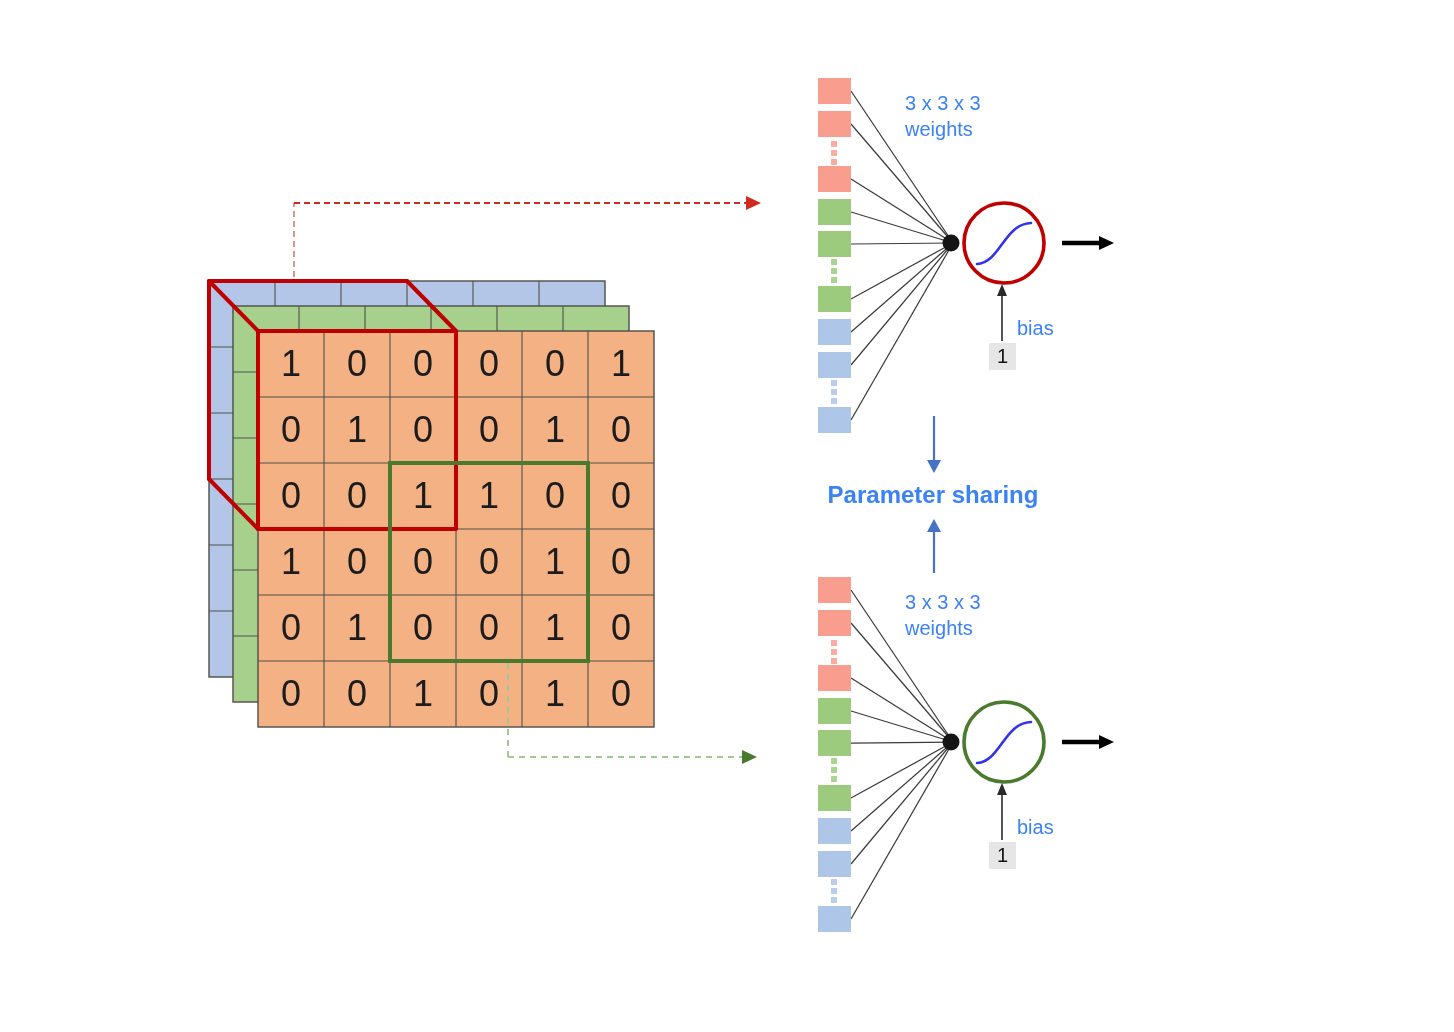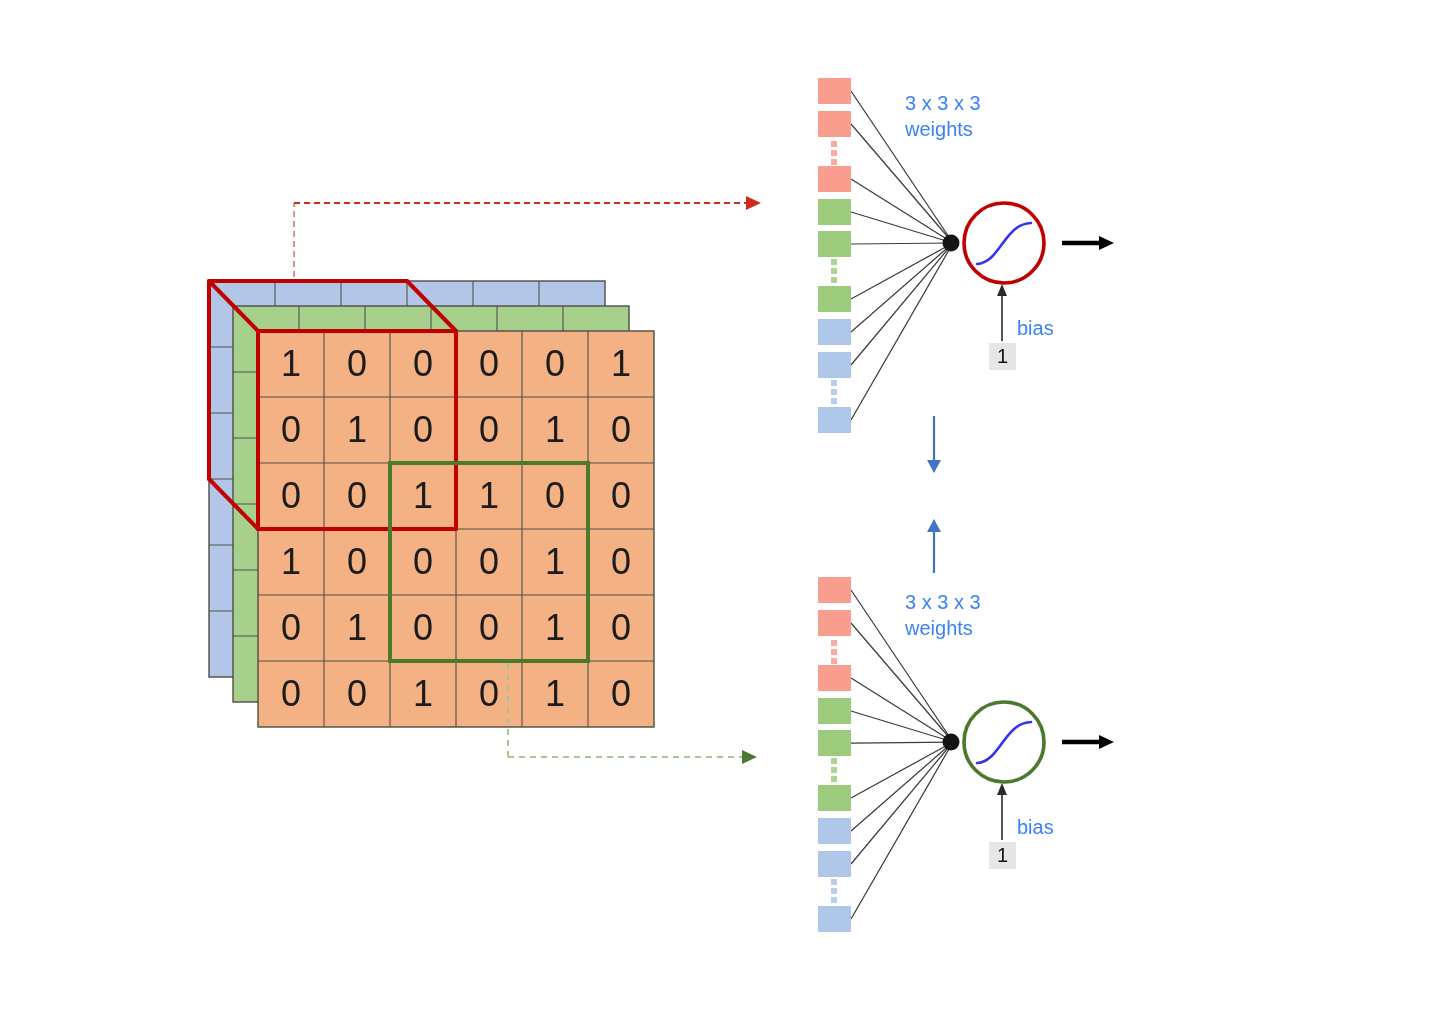--- a/index.html
+++ b/index.html
@@ -178,20 +178,21 @@
       <div class="mcell">0</div>
     </div>
 
   <div class="txt weights" style="left:905px;top:90px;">
     <div>3 x 3 x 3</div>
     <div>weights</div>
   </div>
   <div class="txt bias-label" style="left:1017px;top:317px;">bias</div>
   <div class="bias-box" style="left:989px;top:343px;" title="1">1</div>
 
+  <div class="txt param" style="left:803px;top:481px;">Parameter sharing</div>
 
   <div class="txt weights" style="left:905px;top:589px;">
     <div>3 x 3 x 3</div>
     <div>weights</div>
   </div>
   <div class="txt bias-label" style="left:1017px;top:816px;">bias</div>
   <div class="bias-box" style="left:989px;top:842px;">1</div>
 
 <div class="sq" style="top: 78px; background: rgb(249, 158, 143);"></div>
     <div class="sq" style="top: 111px; background: rgb(249, 158, 143);"></div>

